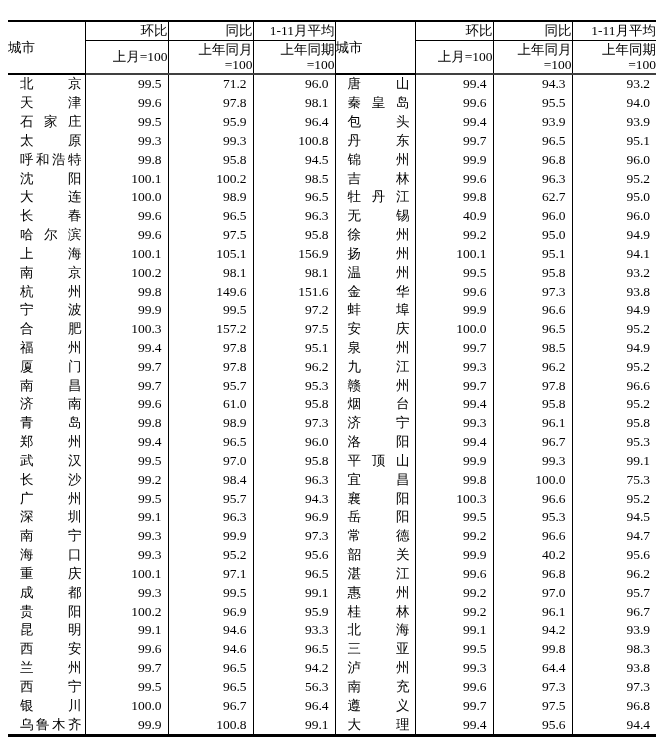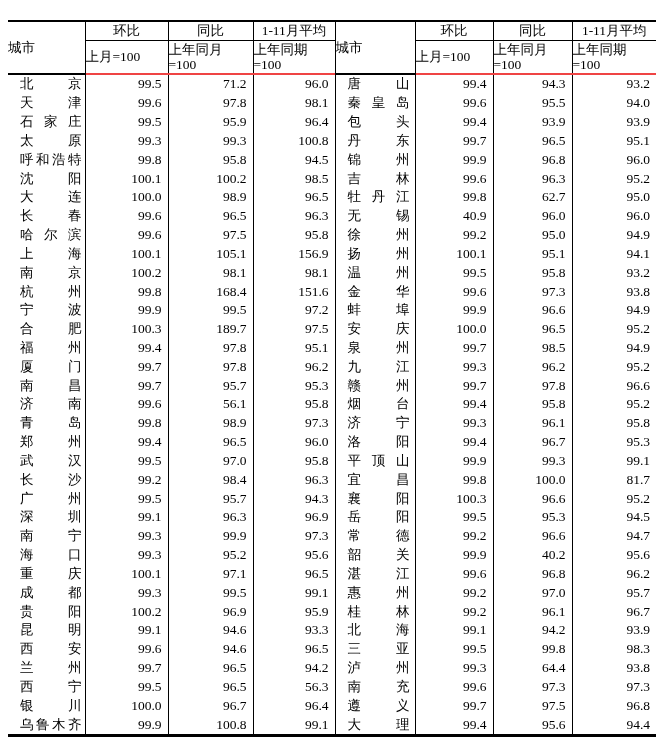--- a/index.html
+++ b/index.html
@@ -27,26 +27,26 @@
     font-weight: normal;
     font-size: 13.5px;
     vertical-align: middle;
     overflow: hidden;
     white-space: nowrap;
   }
   .vr { border-right: 1px solid #000; }
   .h1 {
     height: 16px;
     border-bottom: 1px solid #000;
-    text-align: center;
+    text-align: right;
   }
   .sub {
     height: 32px;
-    border-bottom: 2px solid #ef4444;
-    text-align: left;
+    border-bottom: 2px solid #404040;
+    text-align: right;
     line-height: 1.12;
   }
   .cityhead {
     border-bottom: 2px solid #000;
     text-align: left;
     margin-top: 24px;
   }
   tbody td { height: 18.83px; }
   td.num {
     text-align: right;
@@ -333,21 +333,21 @@
         <td class="num">93.2</td>
       </tr>
       <tr>
         <td class="city vr cityL">
           <div class="cityj">
             <span>杭</span>
             <span>州</span>
           </div>
         </td>
         <td class="num vr">99.8</td>
-        <td class="num vr">168.4</td>
+        <td class="num vr">149.6</td>
         <td class="num vr">151.6</td>
         <td class="city vr cityR">
           <div class="cityj">
             <span>金</span>
             <span>华</span>
           </div>
         </td>
         <td class="num vr">99.6</td>
         <td class="num vr">97.3</td>
         <td class="num">93.8</td>
@@ -373,21 +373,21 @@
         <td class="num">94.9</td>
       </tr>
       <tr>
         <td class="city vr cityL">
           <div class="cityj">
             <span>合</span>
             <span>肥</span>
           </div>
         </td>
         <td class="num vr">100.3</td>
-        <td class="num vr">189.7</td>
+        <td class="num vr">157.2</td>
         <td class="num vr">97.5</td>
         <td class="city vr cityR">
           <div class="cityj">
             <span>安</span>
             <span>庆</span>
           </div>
         </td>
         <td class="num vr">100.0</td>
         <td class="num vr">96.5</td>
         <td class="num">95.2</td>
@@ -453,21 +453,21 @@
         <td class="num">96.6</td>
       </tr>
       <tr>
         <td class="city vr cityL">
           <div class="cityj">
             <span>济</span>
             <span>南</span>
           </div>
         </td>
         <td class="num vr">99.6</td>
-        <td class="num vr">56.1</td>
+        <td class="num vr">61.0</td>
         <td class="num vr">95.8</td>
         <td class="city vr cityR">
           <div class="cityj">
             <span>烟</span>
             <span>台</span>
           </div>
         </td>
         <td class="num vr">99.4</td>
         <td class="num vr">95.8</td>
         <td class="num">95.2</td>
@@ -544,21 +544,21 @@
         <td class="num vr">98.4</td>
         <td class="num vr">96.3</td>
         <td class="city vr cityR">
           <div class="cityj">
             <span>宜</span>
             <span>昌</span>
           </div>
         </td>
         <td class="num vr">99.8</td>
         <td class="num vr">100.0</td>
-        <td class="num">81.7</td>
+        <td class="num">75.3</td>
       </tr>
       <tr>
         <td class="city vr cityL">
           <div class="cityj">
             <span>广</span>
             <span>州</span>
           </div>
         </td>
         <td class="num vr">99.5</td>
         <td class="num vr">95.7</td>

